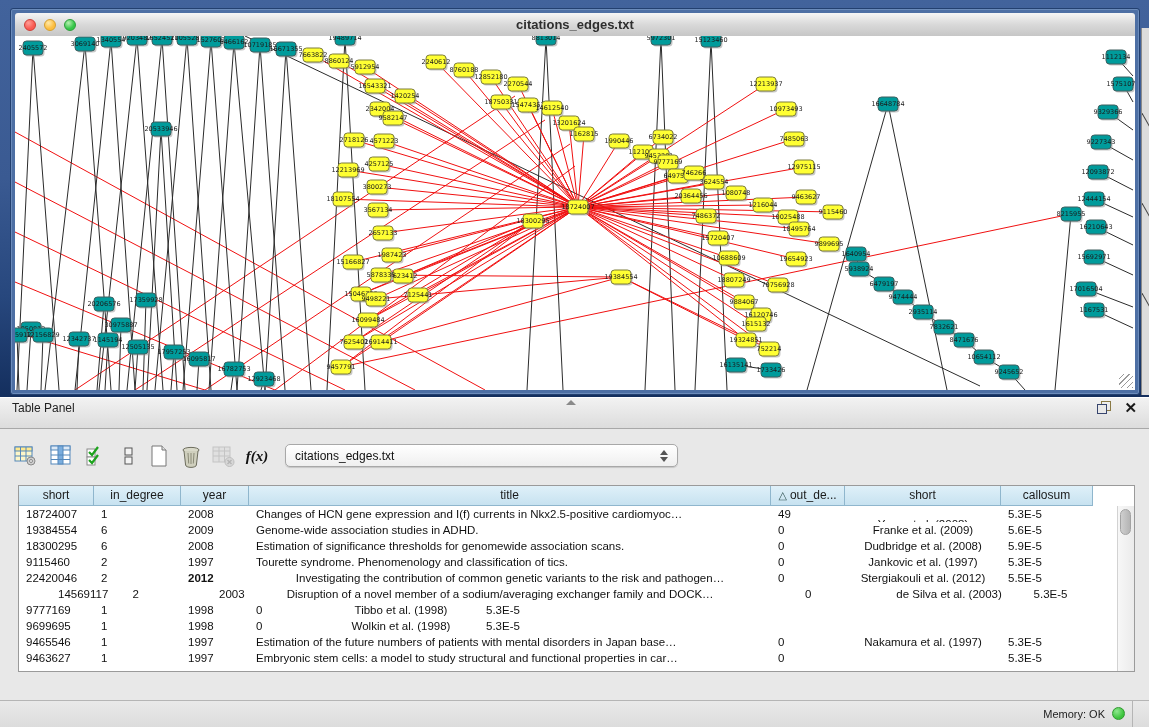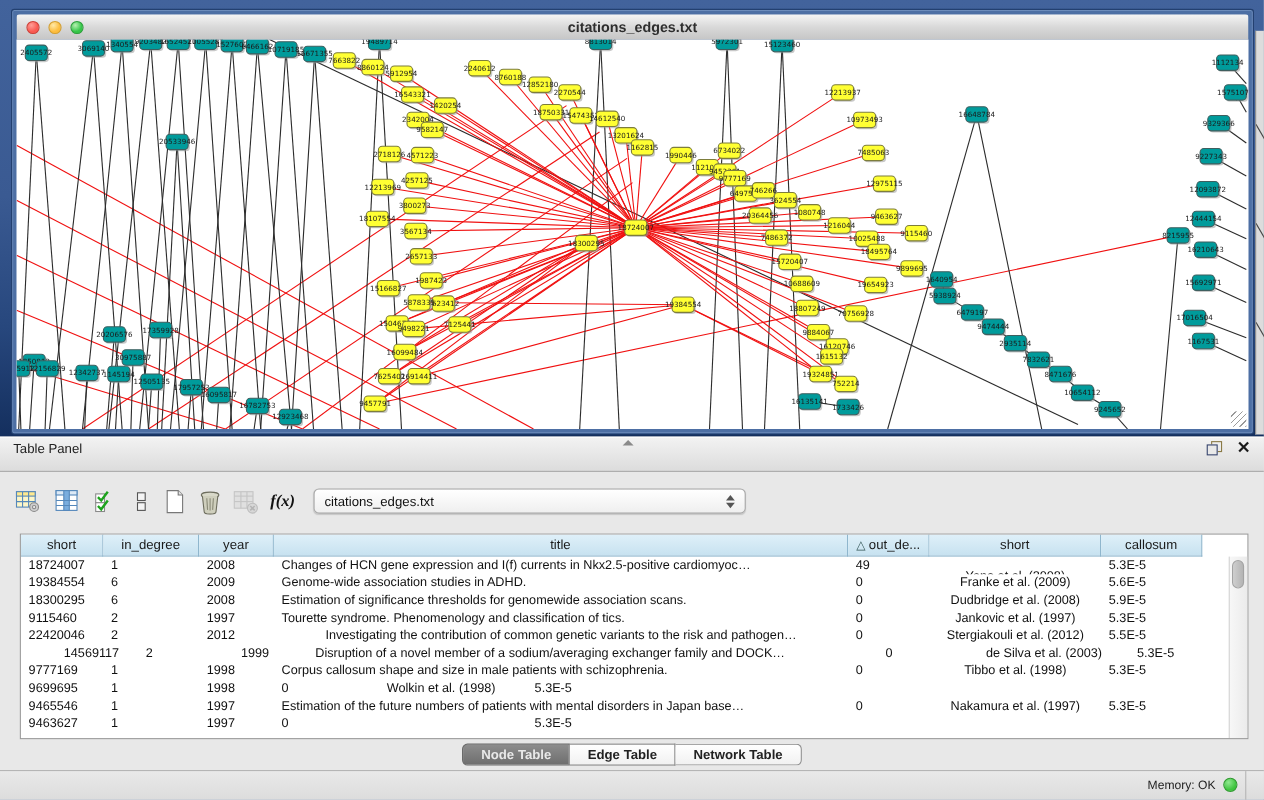--- a/index.html
+++ b/index.html
@@ -1014,40 +1014,39 @@
           <div class="td" style="width: 87px; text-align: left;">2</div>
           <div class="td" style="width: 68px; text-align: left;">1997</div>
           <div class="td" style="width: 522px; text-align: left;">Tourette syndrome. Phenomenology and classification of tics.</div>
           <div class="td" style="width: 74px; text-align: left;">0</div>
           <div class="td" style="width: 156px; text-align: center;">Jankovic et al. (1997)</div>
           <div class="td" style="width: 92px; text-align: left;">5.3E-5</div>
         </div>
         <div class="tr">
           <div class="td" style="width: 75px; text-align: left;">22420046</div>
           <div class="td" style="width: 87px; text-align: left;">2</div>
-          <div class="td" style="width: 68px; text-align: left;">2012</div>
+          <div class="td" style="width: 68px; text-align: left; font-weight: bold;">2012</div>
           <div class="td" style="width: 522px; text-align: center;">Investigating the contribution of common genetic variants to the risk and pathogen…</div>
           <div class="td" style="width: 74px; text-align: left;">0</div>
           <div class="td" style="width: 156px; text-align: center;">Stergiakouli et al. (2012)</div>
           <div class="td" style="width: 92px; text-align: left;">5.5E-5</div>
         </div>
         <div class="tr">
           <div class="td" style="width: 75px; text-align: left; margin-left: 32px;">14569117</div>
           <div class="td" style="width: 87px; text-align: left;">2</div>
-          <div class="td" style="width: 68px; text-align: left;">1999</div>
+          <div class="td" style="width: 68px; text-align: left;">2003</div>
           <div class="td" style="width: 522px; text-align: left;">Disruption of a novel member of a sodium/averaging exchanger family and DOCK…</div>
           <div class="td" style="width: 74px; text-align: left;">0</div>
           <div class="td" style="width: 156px; text-align: center;">de Silva et al. (2003)</div>
           <div class="td" style="width: 92px; text-align: left;">5.3E-5</div>
         </div>
         <div class="tr">
           <div class="td" style="width: 75px; text-align: left;">9777169</div>
           <div class="td" style="width: 87px; text-align: left;">1</div>
           <div class="td" style="width: 68px; text-align: left;">1998</div>
-          <div class="td" style="width: 522px; text-align: left;">Corpus callosum shape and size in male patients with schizophrenia.</div>
           <div class="td" style="width: 74px; text-align: left;">0</div>
           <div class="td" style="width: 156px; text-align: center;">Tibbo et al. (1998)</div>
           <div class="td" style="width: 92px; text-align: left;">5.3E-5</div>
         </div>
         <div class="tr">
           <div class="td" style="width: 75px; text-align: left;">9699695</div>
           <div class="td" style="width: 87px; text-align: left;">1</div>
           <div class="td" style="width: 68px; text-align: left;">1998</div>
           <div class="td" style="width: 74px; text-align: left;">0</div>
           <div class="td" style="width: 156px; text-align: center;">Wolkin et al. (1998)</div>
@@ -1059,34 +1058,30 @@
           <div class="td" style="width: 68px; text-align: left;">1997</div>
           <div class="td" style="width: 522px; text-align: left;">Estimation of the future numbers of patients with mental disorders in Japan base…</div>
           <div class="td" style="width: 74px; text-align: left;">0</div>
           <div class="td" style="width: 156px; text-align: center;">Nakamura et al. (1997)</div>
           <div class="td" style="width: 92px; text-align: left;">5.3E-5</div>
         </div>
         <div class="tr">
           <div class="td" style="width: 75px; text-align: left;">9463627</div>
           <div class="td" style="width: 87px; text-align: left;">1</div>
           <div class="td" style="width: 68px; text-align: left;">1997</div>
+          <div class="td" style="width: 522px; text-align: left;">Embryonic stem cells: a model to study structural and functional properties in car…</div>
           <div class="td" style="width: 74px; text-align: left;">0</div>
           <div class="td" style="width: 156px; text-align: left; margin-top: 20px;">Hescheler et al. (1997)</div>
           <div class="td" style="width: 92px; text-align: left;">5.3E-5</div>
         </div>
       </div>
     <div class="vscroll">
       <div class="vthumb"></div>
     </div>
   </div>
 
-  <div class="tabs" id="tab-bar">
-      <div class="seg sel">Node Table</div>
-      <div class="seg">Edge Table</div>
-      <div class="seg">Network Table</div>
-    </div>
 </div>
 
 <div class="statusbar">
   <span class="mem">Memory: OK</span>
   <span class="mem-dot"></span>
   <span class="status-sep"></span>
 </div>
 
 </body></html>

